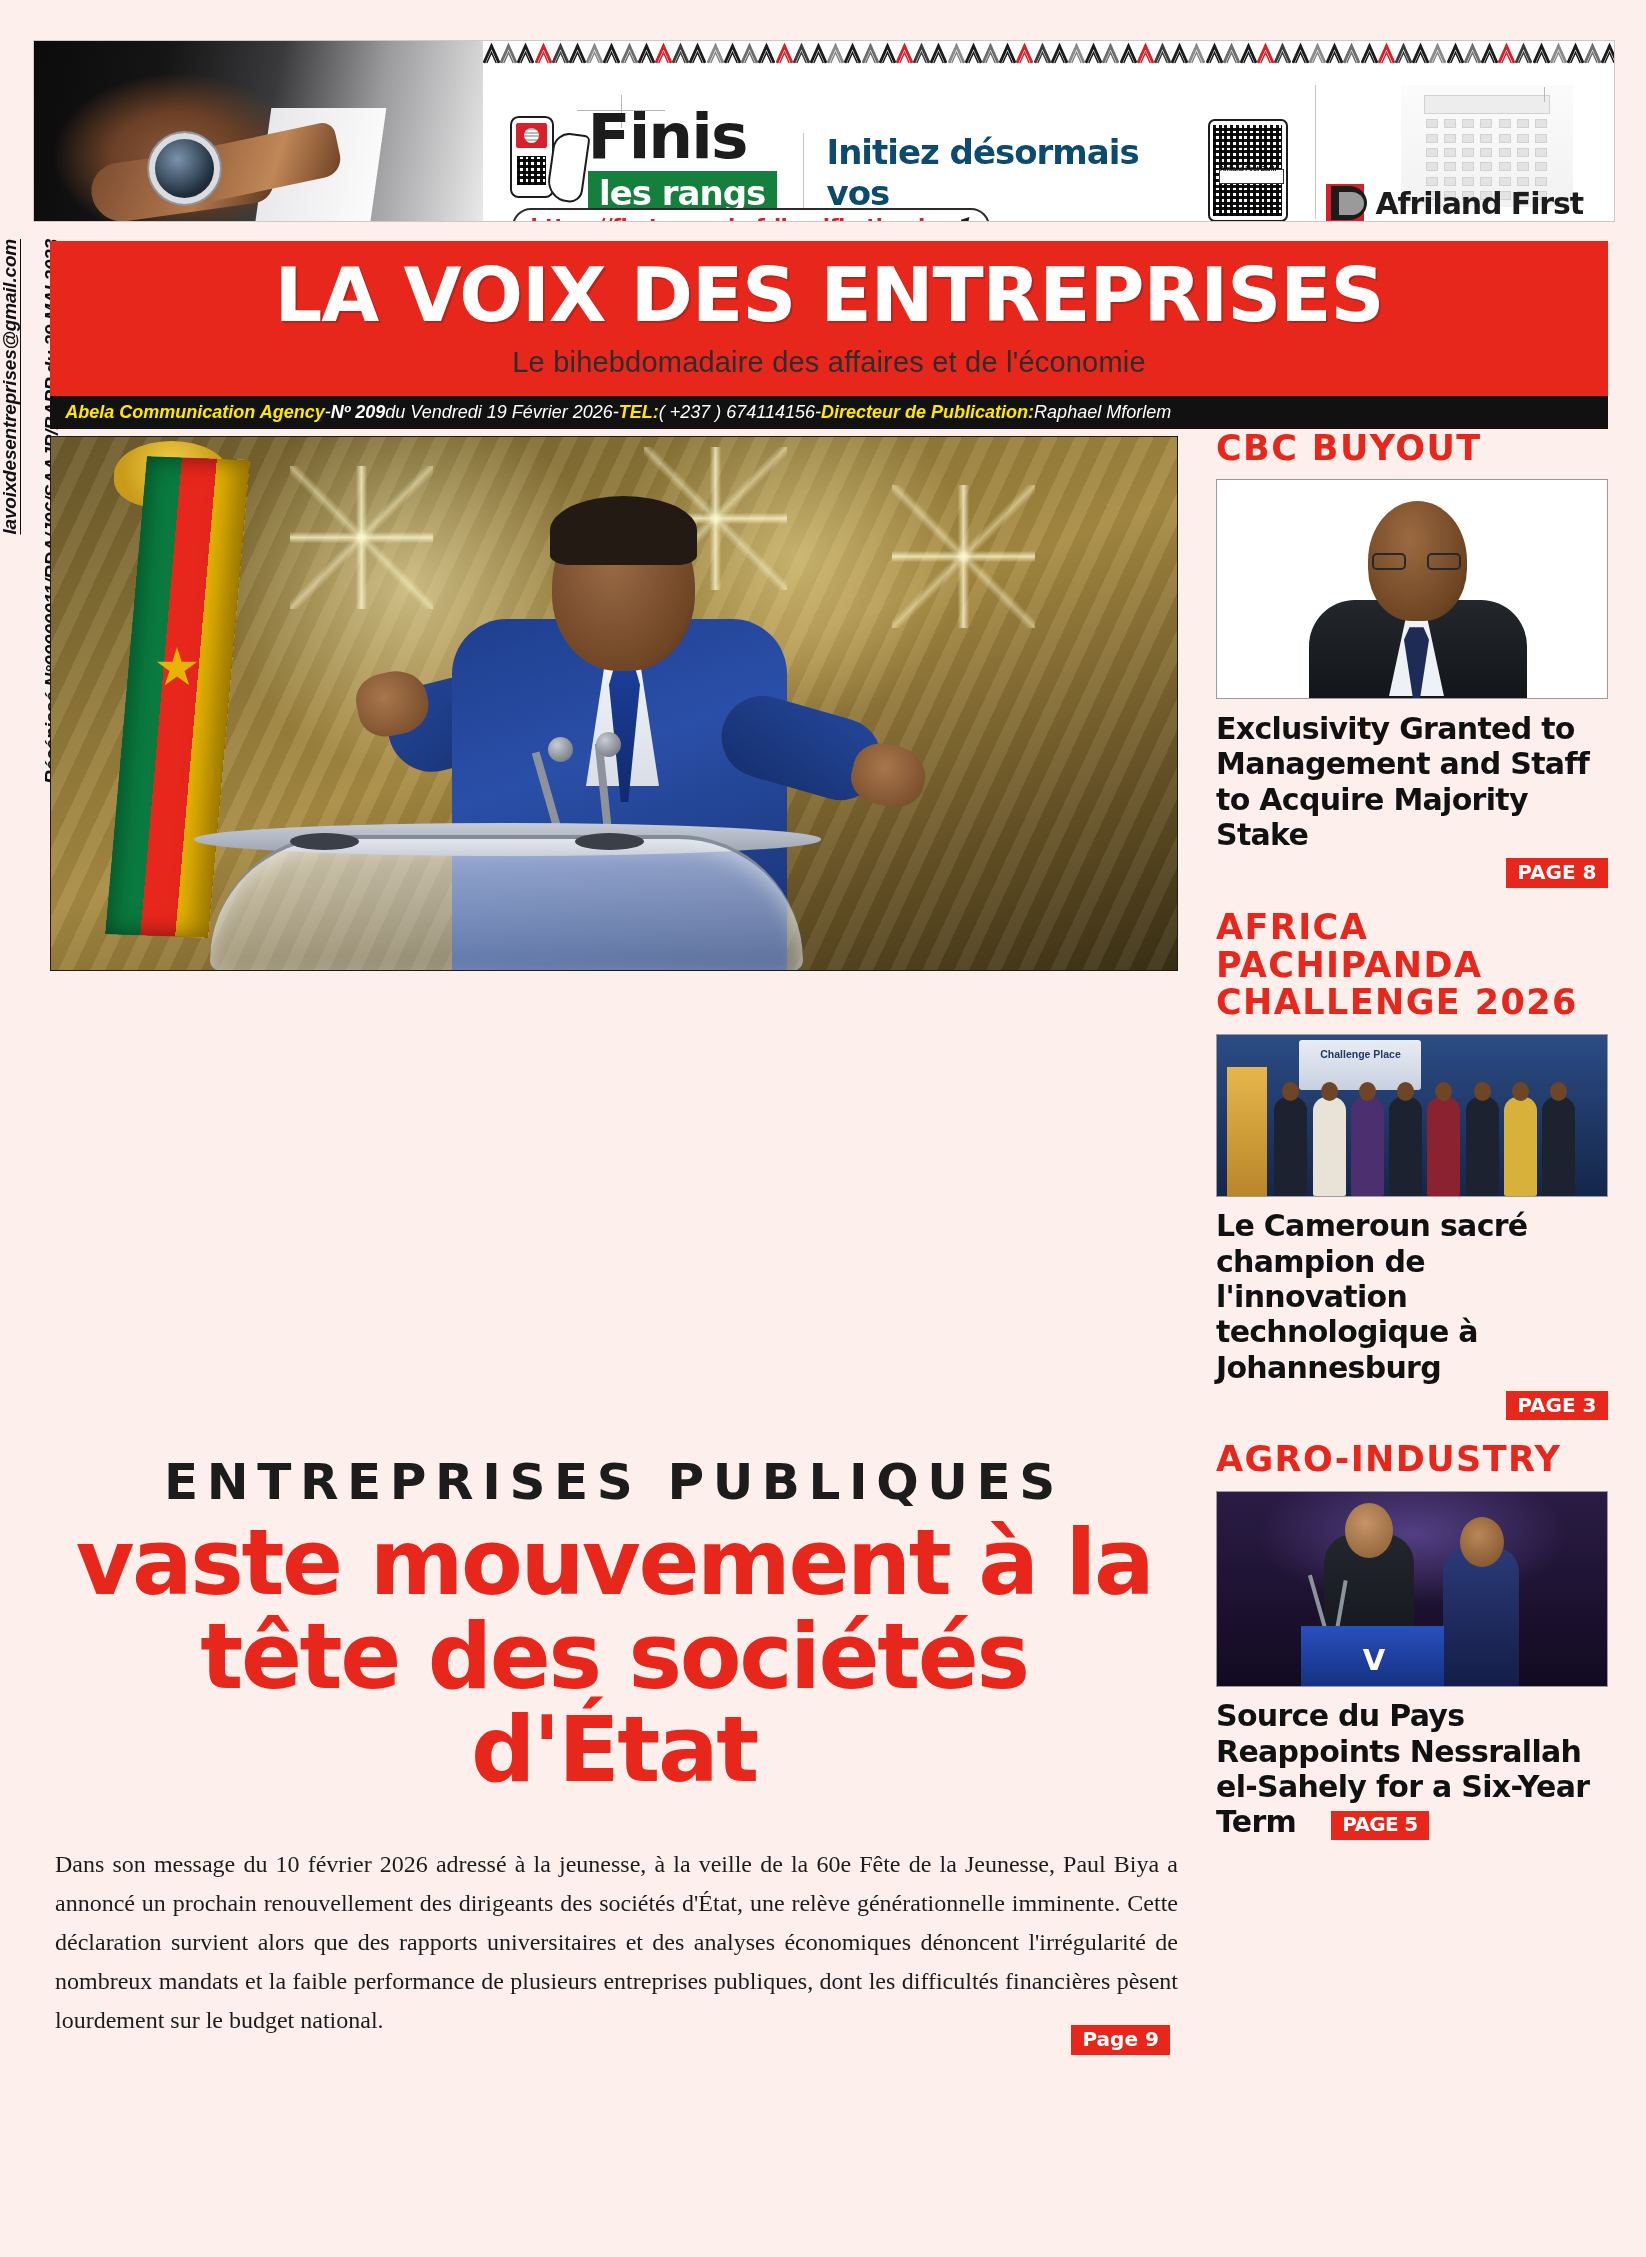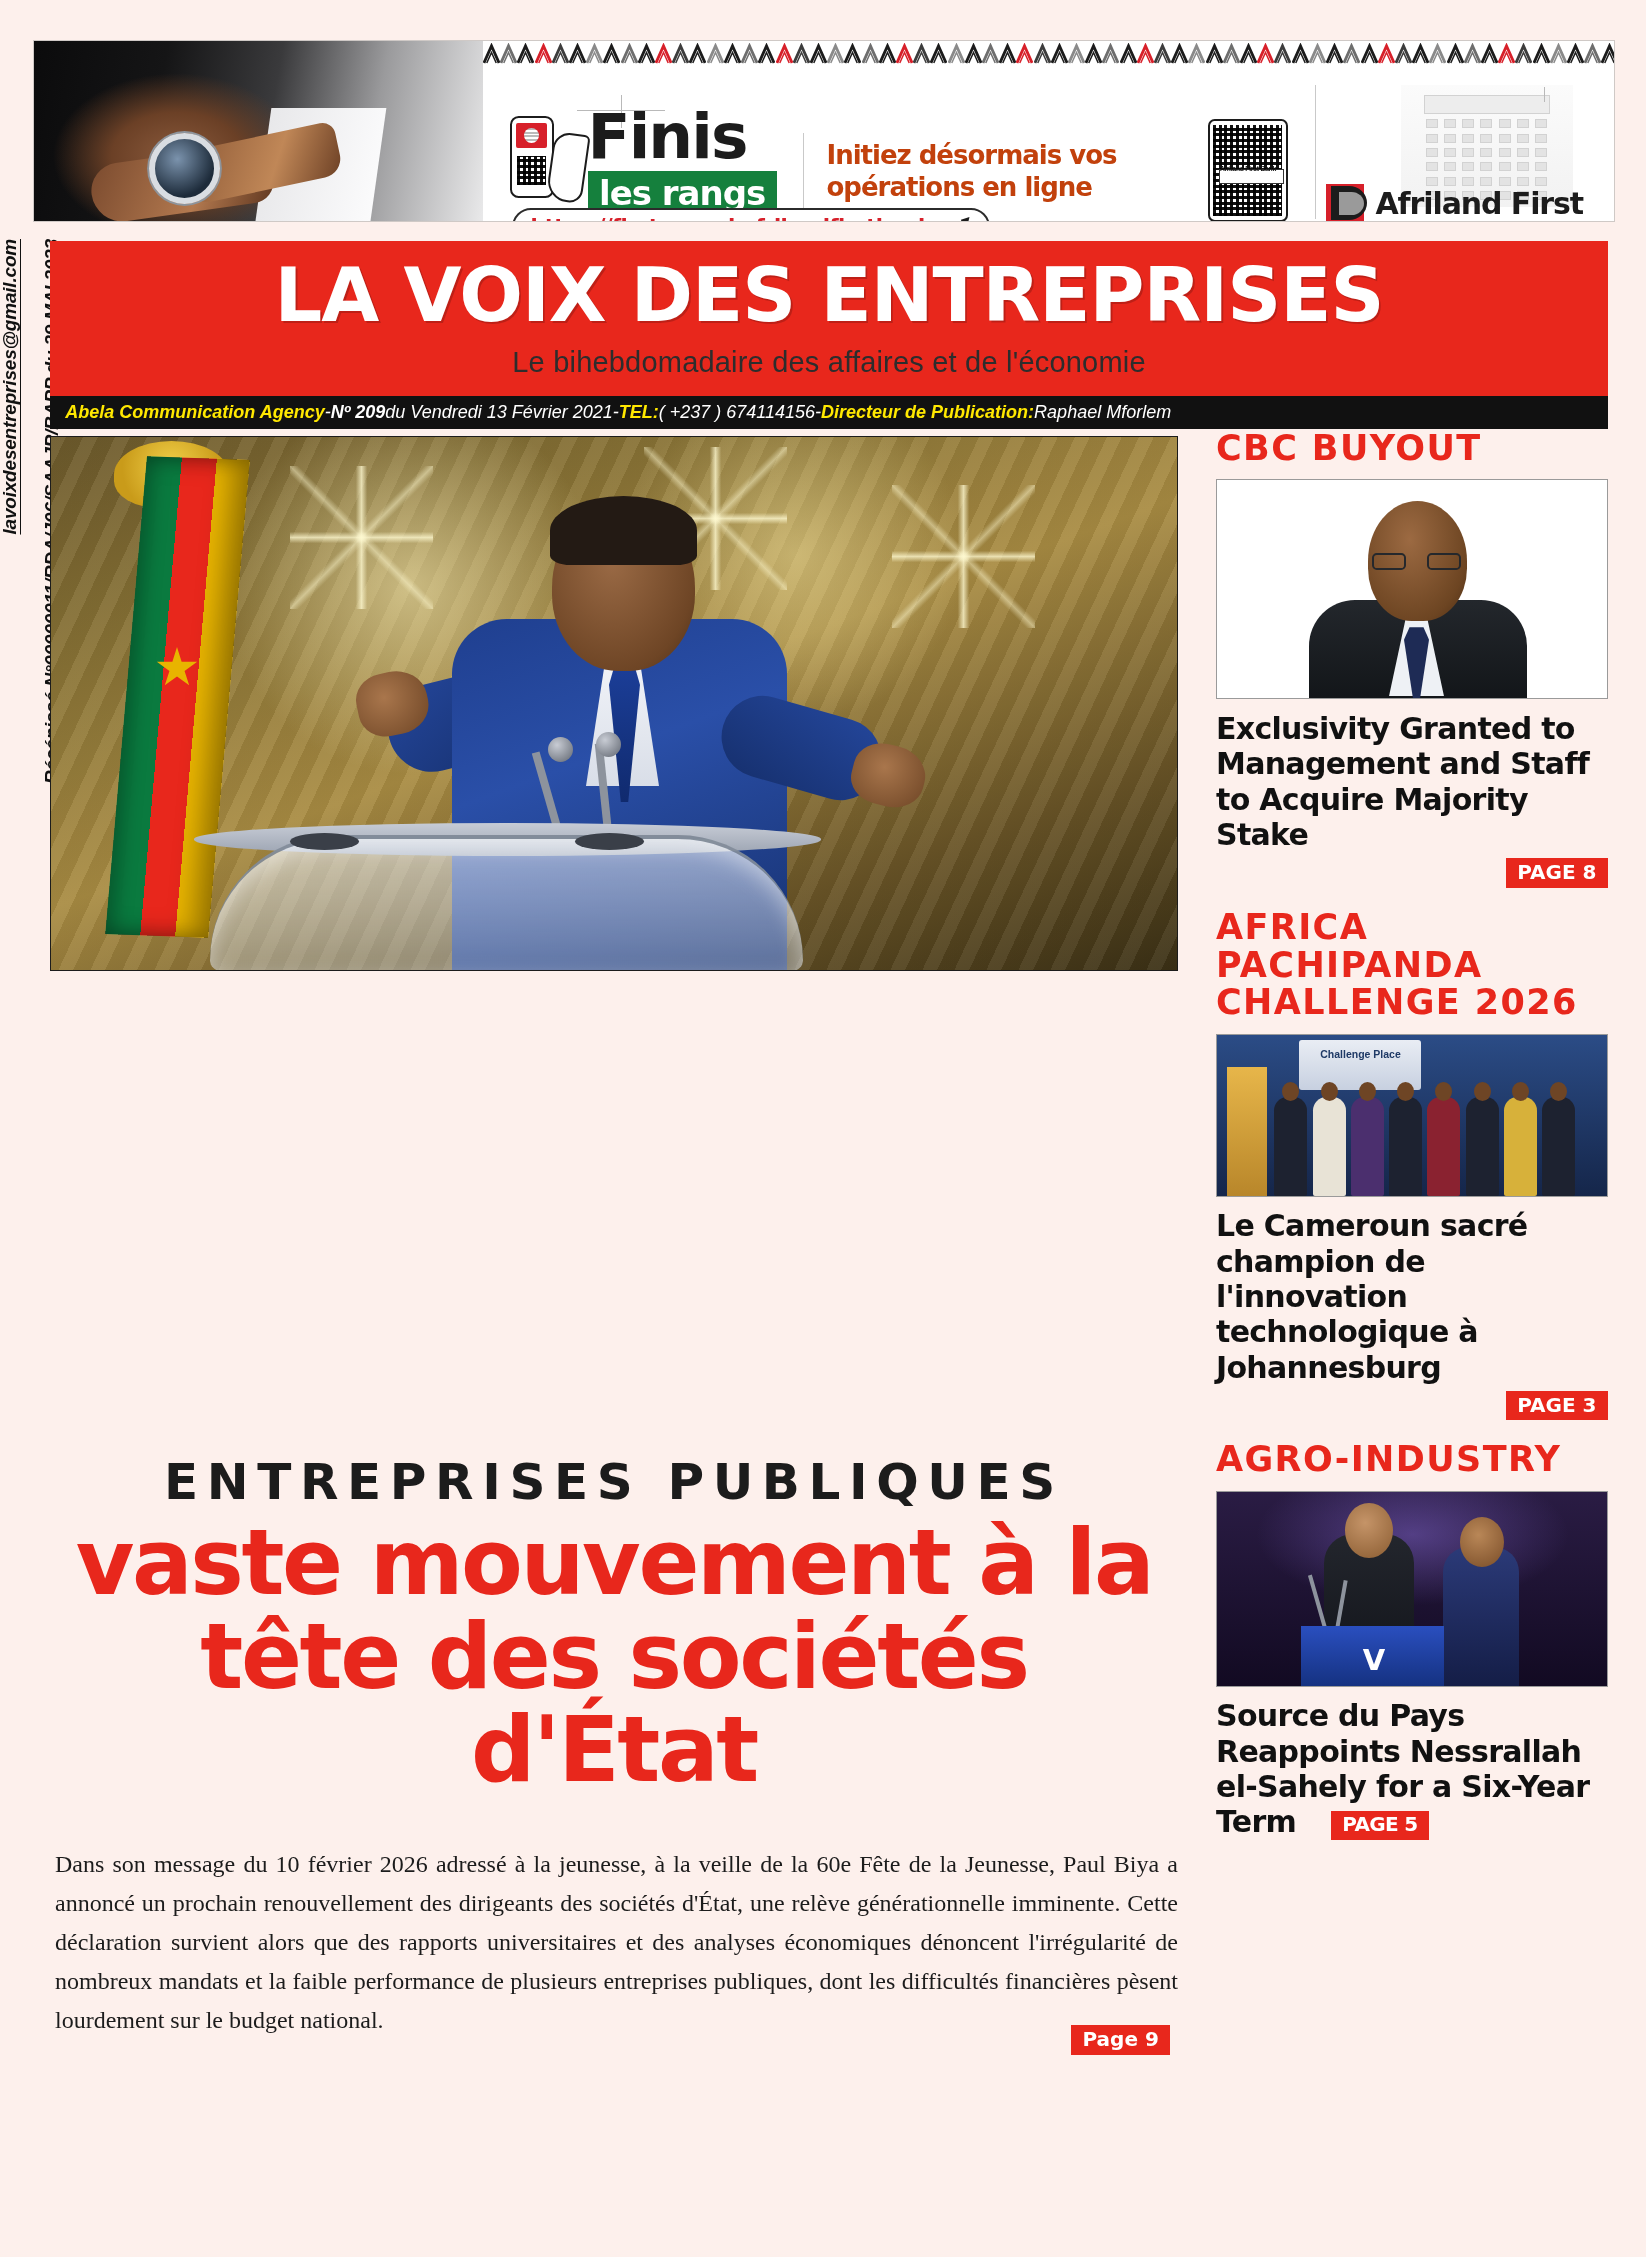--- a/index.html
+++ b/index.html
@@ -105,22 +105,22 @@
     font-size:34px; font-weight:bold; font-family:"DejaVu Sans", sans-serif;
     letter-spacing:-1px;
   }
   .crosshair{
     position:absolute; width:1px; background:#b9b9b9;
   }
   .vrule{
     position:absolute; left:769px; top:92px; width:1.9px; height:124px; background:#c9c9c9;
   }
   .ad-lead{
-    position:absolute; left:793px; top:99px; width:373px;
-    font-size:26px; font-weight:bold; color:#c2410c; line-height:1.22;
+    position:absolute; left:793px; top:91px; width:373px;
+    font-size:34px; font-weight:bold; color:#0c4a6e; line-height:1.22;
     font-family:"DejaVu Sans", sans-serif; letter-spacing:-1px;
   }
   .qr-big{
     position:absolute; left:1174px; top:78px; width:80px; height:103px;
     border:2.9px solid #1c1c1c; border-radius:6.7px; background:#fff; padding:3.8px;
   }
   .qr-big .mesh{
     width:100%; height:100%;
     background:
       repeating-linear-gradient(0deg,#111 0 2.9px,#fff 2.9px 5.7px),
@@ -821,21 +821,21 @@
 
   <div class="masthead">
     <h1>LA VOIX DES ENTREPRISES</h1>
     <div class="sub">Le bihebdomadaire des affaires et de l'économie</div>
   </div>
 
   <div class="infobar">
     <span class="y">Abela Communication Agency</span>
     <span class="w"> - </span>
     <span class="wb">Nº 209</span>
-    <span class="w"> du Vendredi 13 Février 2021 </span>
+    <span class="w"> du Vendredi 19 Février 2026 </span>
     <span class="w"> - </span>
     <span class="y">TEL:</span>
     <span class="w"> ( +237 ) 674114156 </span>
     <span class="w"> - </span>
     <span class="y">Directeur de Publication:</span>
     <span class="w"> Raphael Mforlem</span>
   </div>
 
   <div class="lead-photo lp">
     <div class="wall"></div>

